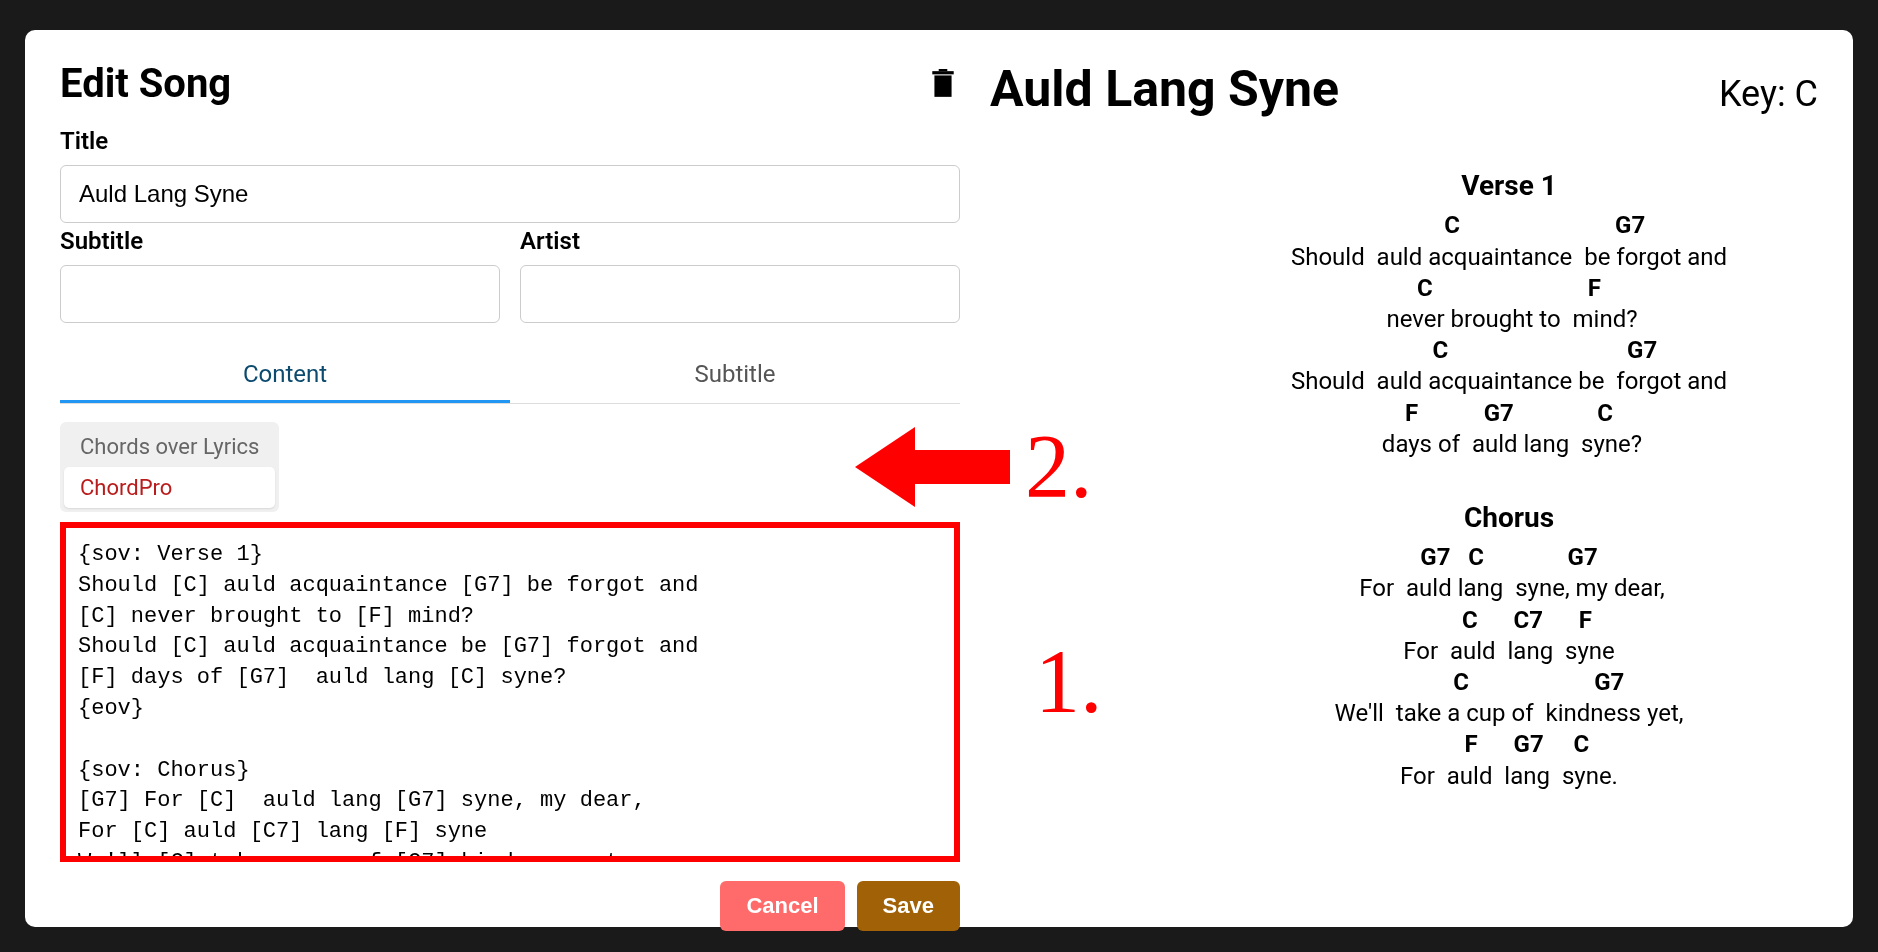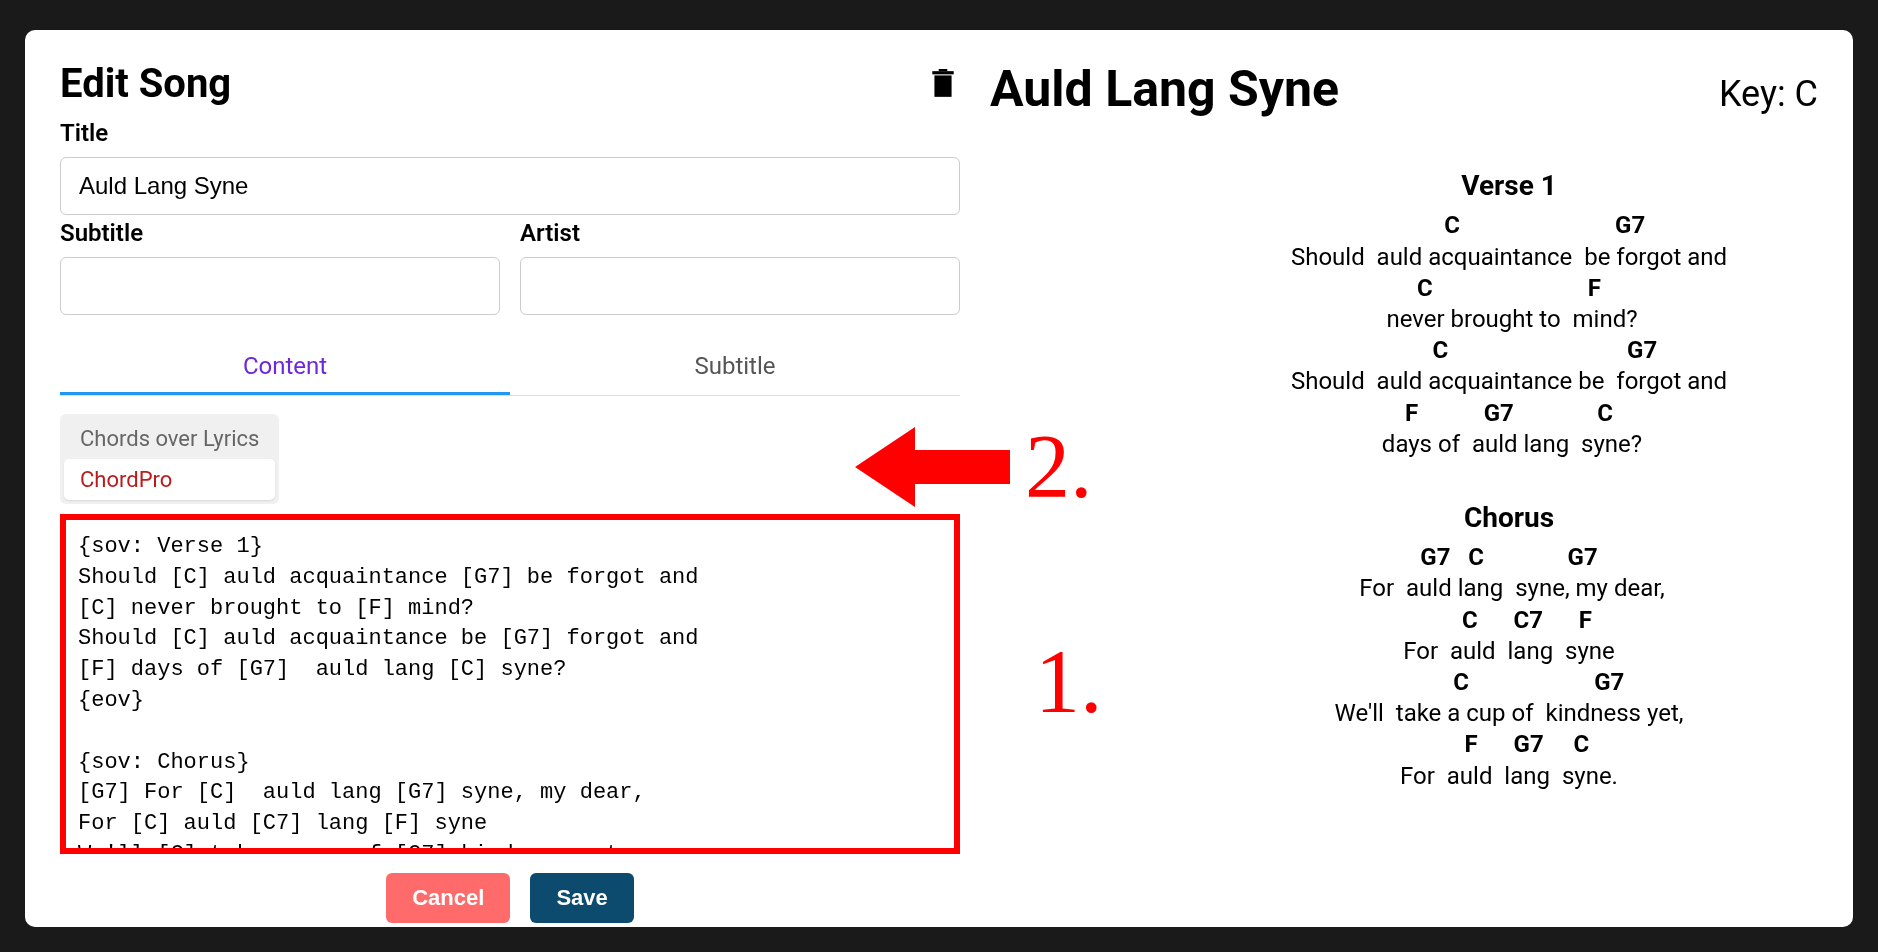--- a/index.html
+++ b/index.html
@@ -27,21 +27,21 @@
       position: relative;
     }
     .right-panel {
       flex: 1;
       padding-left: 30px;
     }
     .header-row {
       display: flex;
       justify-content: space-between;
       align-items: center;
-      margin-bottom: 12px;
+      margin-bottom: 20px;
     }
     .page-title {
       font-size: 40px;
       font-weight: 700;
     }
     .trash-icon {
       cursor: pointer;
       padding: 4px;
     }
     .trash-icon svg { display: block; }
@@ -72,21 +72,21 @@
     .tab {
       flex: 1;
       text-align: center;
       padding: 12px 0;
       font-size: 24px;
       cursor: pointer;
       color: #555;
     }
     .tab.active {
       border-bottom: 3px solid #2196F3;
-      color: #6d28d9;
+      color: #0c4a6e;
     }
     .format-tabs {
       display: inline-flex;
       margin-top: 18px;
       background: #f0f0f0;
       border-radius: 6px;
       padding: 4px;
       flex-direction: column;
     }
     .format-tab {
@@ -110,35 +110,35 @@
       font-family: "Courier New", monospace;
       font-size: 22px;
       line-height: 1.4;
       white-space: pre;
       overflow: hidden;
       outline: none;
       resize: none;
     }
     .button-row {
       display: flex;
-      justify-content: center;
-      gap: 20px;
+      justify-content: flex-end;
+      gap: 12px;
       margin-top: 15px;
     }
     .btn {
       padding: 12px 26px;
       font-size: 22px;
       font-weight: 600;
       border: none;
       border-radius: 6px;
       color: #fff;
       cursor: pointer;
     }
     .btn-cancel { background: #ff6b6b; }
-    .btn-save { background: #0c4a6e; }
+    .btn-save { background: #a16207; }
     .preview-header {
       display: flex;
       justify-content: space-between;
       align-items: baseline;
     }
     .preview-title {
       font-size: 50px;
       font-weight: 700;
     }
     .preview-key {

